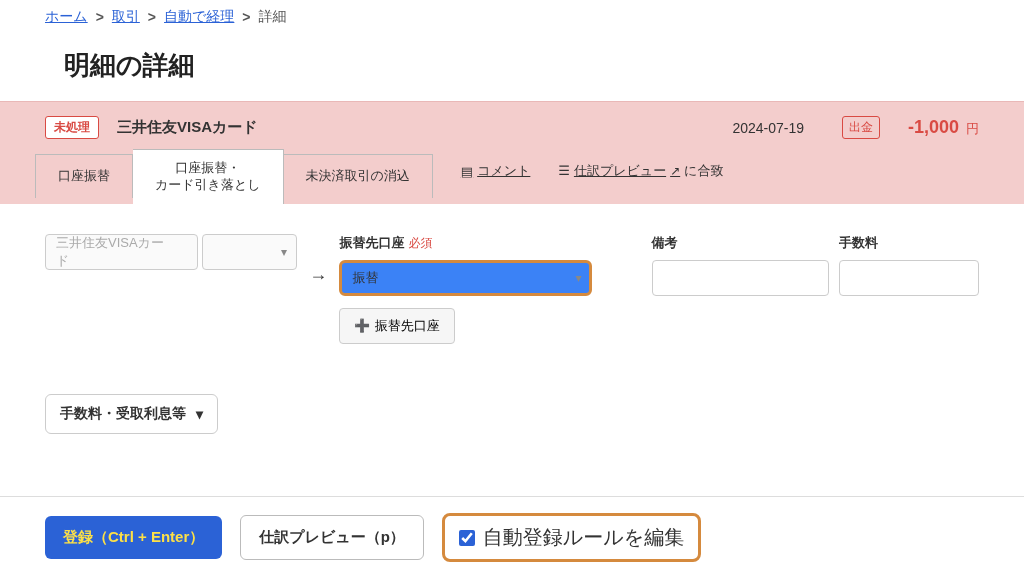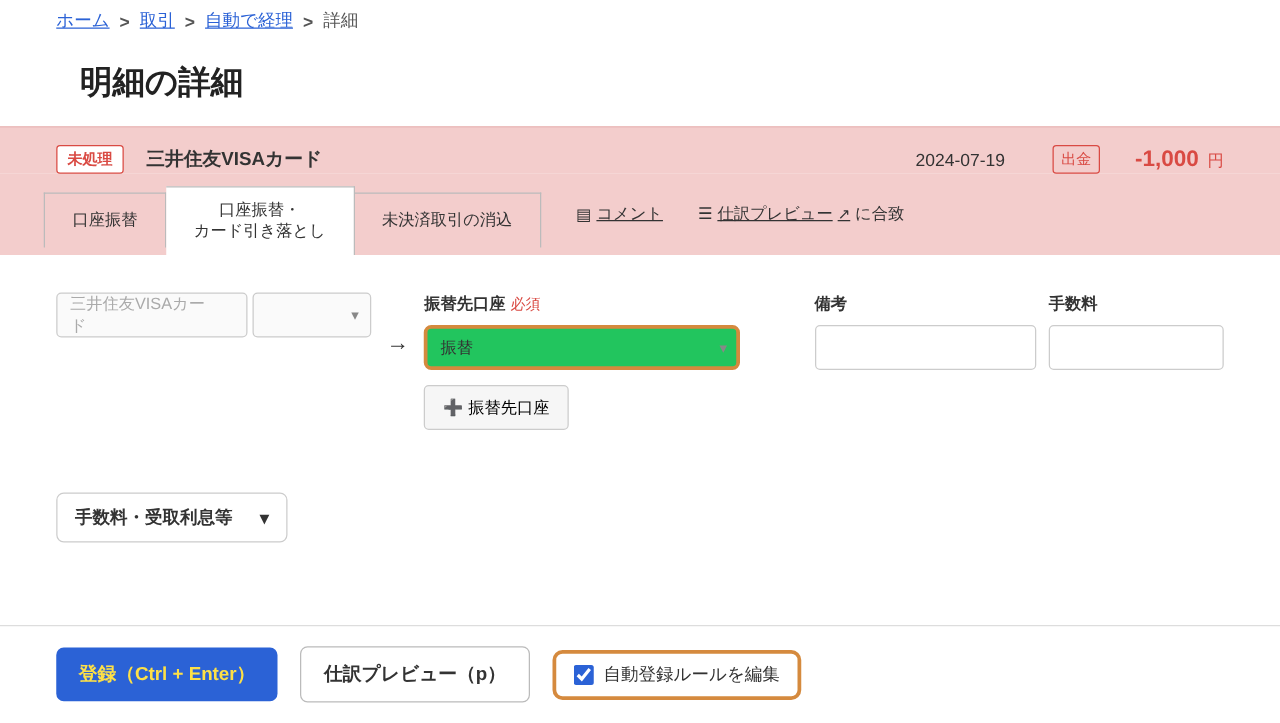--- a/index.html
+++ b/index.html
@@ -136,21 +136,21 @@
     display: flex;
     align-items: center;
   }
   .select-box {
     width: 100%;
     height: 36px;
     border: 1px solid #ccc;
     border-radius: 4px;
     padding: 0 28px 0 10px;
     font-size: 13px;
-    background: #22c55e;
+    background: #3b82f6;
     color: #333;
     display: flex;
     align-items: center;
     cursor: pointer;
   }
   .select-box.muted { color: #aaa; background: #fafafa; }
   .select-box.highlight {
     border: 3px solid #d58a3e;
     border-radius: 6px;
   }
@@ -189,21 +189,21 @@
   }
 
   
   .fees-drop {
     margin: 40px 45px 0;
     border: 1px solid #ccc;
     border-radius: 6px;
     padding: 10px 14px;
     display: inline-flex;
     align-items: center;
-    gap: 22px;
+    gap: 10px;
     font-size: 14px;
     font-weight: 700;
     cursor: pointer;
   }
 
   
   .footer {
     position: absolute;
     bottom: 0;
     left: 0;
@@ -241,21 +241,21 @@
     gap: 8px;
     border: 3px solid #d58a3e;
     border-radius: 8px;
     padding: 8px 14px;
   }
   .checkbox-group input[type=checkbox] {
     width: 16px;
     height: 16px;
     accent-color: #2b62d6;
   }
-  .checkbox-group label { font-size: 14px; }
+  .checkbox-group label { font-size: 20px; }
 </style>
 </head>
 <body>
 
 
 
 
 <nav class="breadcrumb">
   <a href="#">ホーム</a>
   <span class="sep">&gt;</span>

